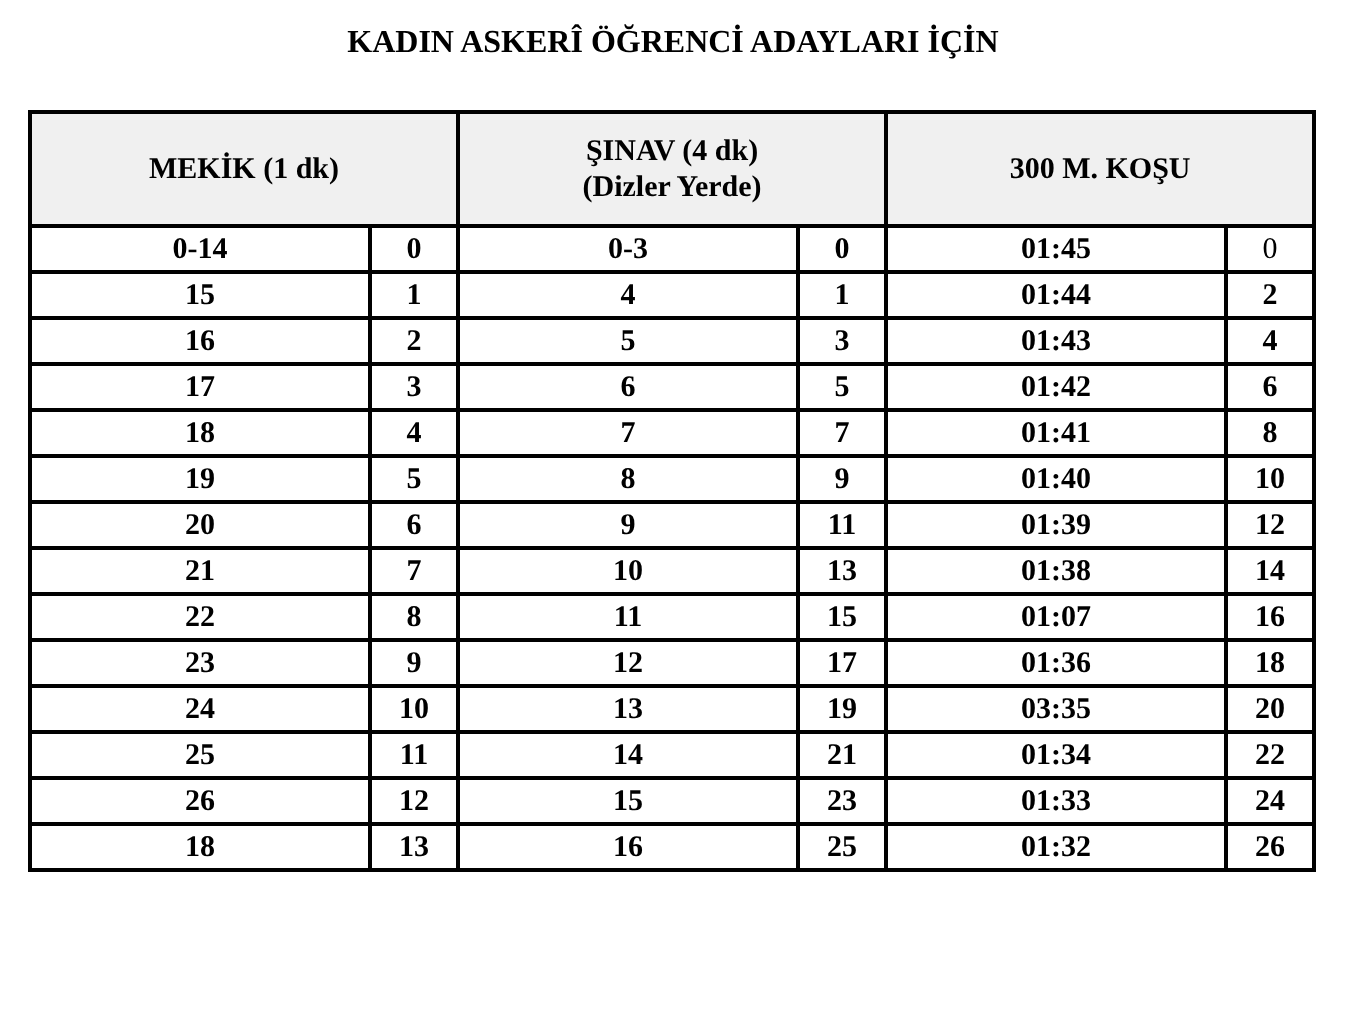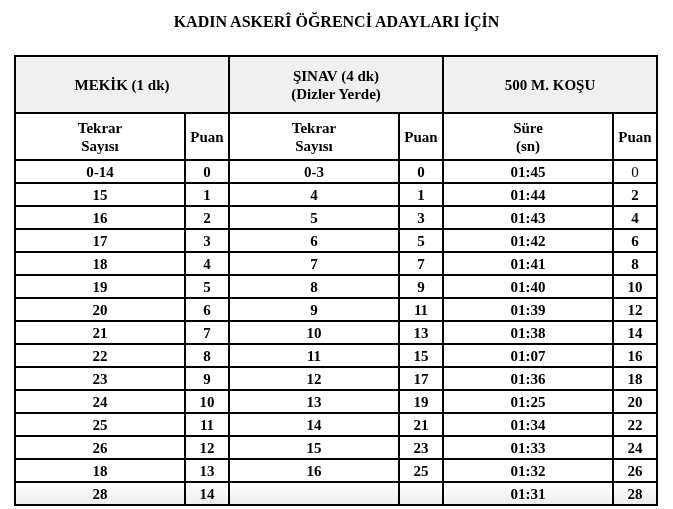--- a/index.html
+++ b/index.html
@@ -79,39 +79,22 @@
   <thead>
     <tr class="group-head">
       <th colspan="2">
         <span>MEKİK (1 dk)</span>
       </th>
       <th colspan="2">
         <div>ŞINAV (4 dk)</div>
         <div>(Dizler Yerde)</div>
       </th>
       <th colspan="2">
-        <span>500 M. KOŞU</span>
+        <span>300 M. KOŞU</span>
       </th>
-    </tr>
-    <tr class="sub-head">
-      <th>
-        <div>Tekrar</div>
-        <div>Sayısı</div>
-      </th>
-      <th>Puan</th>
-      <th>
-        <div>Tekrar</div>
-        <div>Sayısı</div>
-      </th>
-      <th>Puan</th>
-      <th>
-        <div>Süre</div>
-        <div>(sn)</div>
-      </th>
-      <th>Puan</th>
     </tr>
   </thead>
   <tbody>
     <tr class="data-row">
       <td>0-14</td>
       <td>0</td>
       <td>0-3</td>
       <td>0</td>
       <td>01:45</td>
       <td class="light">0</td>
@@ -186,21 +169,21 @@
       <td>12</td>
       <td>17</td>
       <td>01:36</td>
       <td>18</td>
     </tr>
     <tr class="data-row">
       <td>24</td>
       <td>10</td>
       <td>13</td>
       <td>19</td>
-      <td>01:25</td>
+      <td>03:35</td>
       <td>20</td>
     </tr>
     <tr class="data-row">
       <td>25</td>
       <td>11</td>
       <td>14</td>
       <td>21</td>
       <td>01:34</td>
       <td>22</td>
     </tr>
@@ -213,22 +196,14 @@
       <td>24</td>
     </tr>
     <tr class="data-row">
       <td>18</td>
       <td>13</td>
       <td>16</td>
       <td>25</td>
       <td>01:32</td>
       <td>26</td>
     </tr>
-    <tr class="data-row last-row">
-      <td>28</td>
-      <td>14</td>
-      <td></td>
-      <td></td>
-      <td>01:31</td>
-      <td>28</td>
-    </tr>
   </tbody>
 </table>
 
 </body></html>

